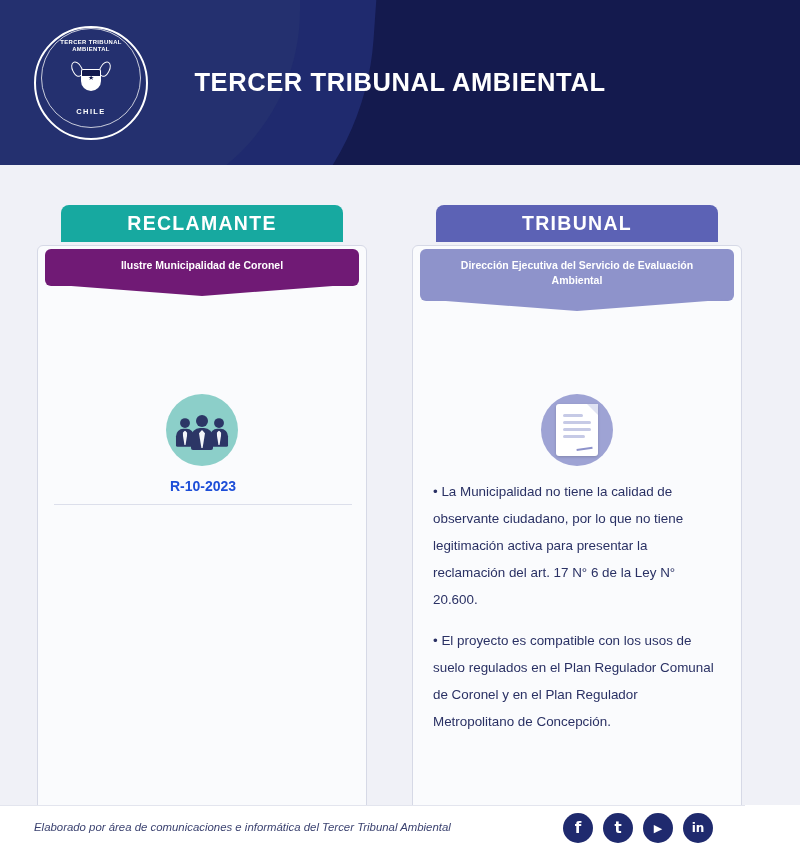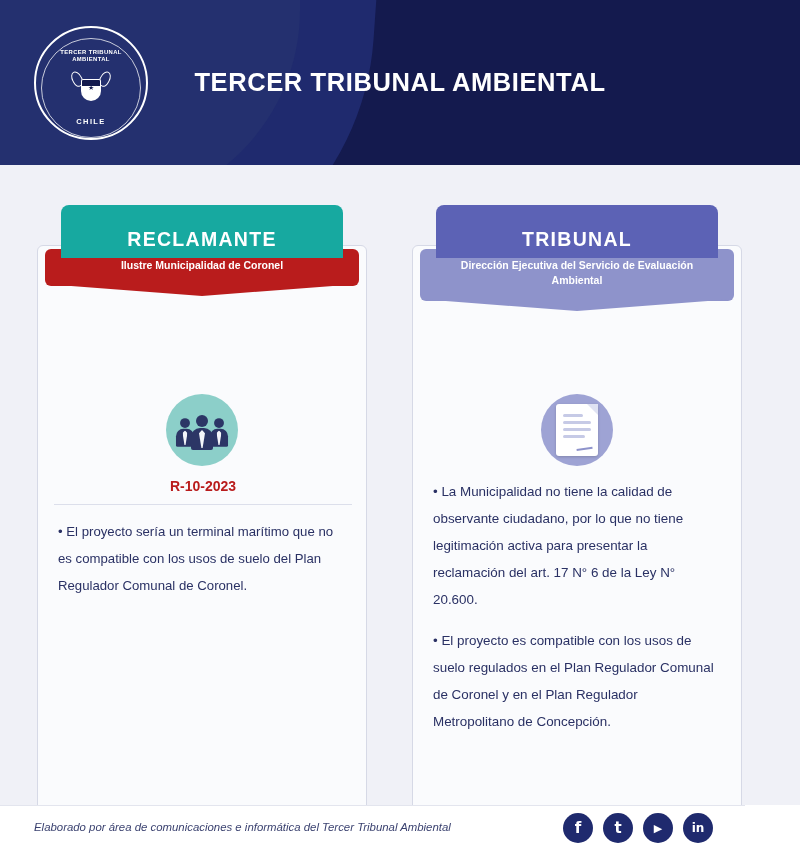--- a/index.html
+++ b/index.html
@@ -36,21 +36,21 @@
     width: 330px; height: 250px;
     background: #24306f;
     border-radius: 0 0 200px 0;
   }
   .crest {
     position: absolute;
     left: 34px; top: 26px;
     width: 114px; height: 114px;
     border-radius: 50%;
     border: 2px solid #ffffff;
-    display: flex; align-items: flex-end; justify-content: center;
+    display: flex; align-items: flex-start; justify-content: center;
   }
   .crest-inner {
     width: 100px; height: 100px;
     border-radius: 50%;
     border: 1px solid rgba(255,255,255,.75);
     position: relative;
     display: flex; align-items: center; justify-content: center;
   }
   .crest-top-text {
     position: absolute; top: 9px; left: 0; right: 0;
@@ -159,42 +159,42 @@
   }
 
   .ribbon {
     position: absolute;
     top: 0; left: 24px;
     width: 282px;
     border-radius: 8px 8px 0 0;
     z-index: 3;
     text-align: center;
     color: #ffffff;
-    padding: 23px 0 7px;
+    padding: 7px 0 7px;
     font-size: 19.5px;
     font-weight: bold;
     letter-spacing: 1.3px;
   }
   .ribbon-left  { background: #17a9a0; }
   .ribbon-right { background: #5c62b5; }
 
   .subtitle {
     position: absolute;
     top: 44px; left: 8px;
     width: 314px;
     z-index: 2;
     color: #ffffff;
     text-align: center;
     font-size: 10.5px;
     font-weight: bold;
     line-height: 15px;
     padding: 9px 22px 13px;
     border-radius: 6px;
   }
-  .subtitle-left  { background: #b91c1c; }
+  .subtitle-left  { background: #701a75; }
   .subtitle-right { background: #8e93cb; }
   .subtitle:after {
     content: "";
     position: absolute;
     left: 0; right: 0; bottom: -10px;
     height: 12px;
     background: inherit;
     clip-path: polygon(0 0, 100% 0, 50% 100%);
     border-radius: 0 0 4px 4px;
   }
@@ -257,21 +257,21 @@
     width: 16px; height: 10px;
     border-bottom: 2px solid #8e93cb;
     transform: rotate(-8deg);
   }
 
   .case-id {
     position: absolute;
     top: 232px; left: 0; width: 330px;
     text-align: center;
     font-size: 14px; font-weight: bold;
-    color: #b91c1c;
+    color: #1d4ed8;
   }
 
   .divider {
     position: absolute;
     top: 258px; left: 16px; width: 298px;
     height: 1px; background: #dcdfeb;
   }
 
   .bullets {
     position: absolute;
@@ -358,21 +358,20 @@
               </div>
             <div class="person p-mid">
                 <div class="head"></div>
                 <div class="body"></div>
               </div>
           </div>
         </div>
         <div class="case-id">R-10-2023</div>
         <div class="divider"></div>
         <div class="bullets">
-          <div class="bullet">• El proyecto sería un terminal marítimo que no es compatible con los usos de suelo del Plan Regulador Comunal de Coronel.</div>
         </div>
       </div>
       <div class="subtitle subtitle-left">Ilustre Municipalidad de Coronel</div>
       <div class="ribbon ribbon-left">RECLAMANTE</div>
     </div>
 
     <div class="card-wrap card-right">
       <div class="panel">
         <div class="avatar avatar-right">
           <div class="doc-icon">

